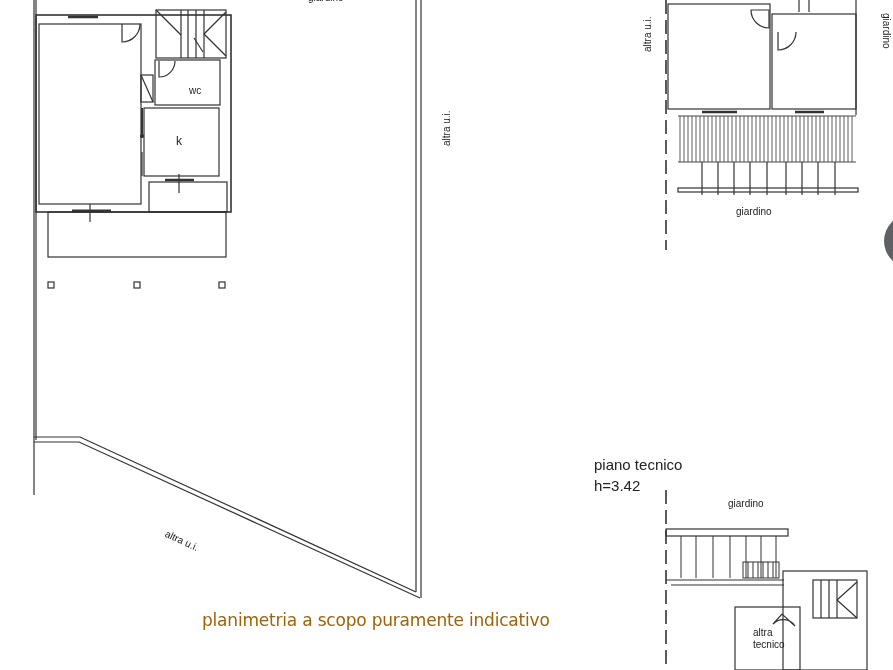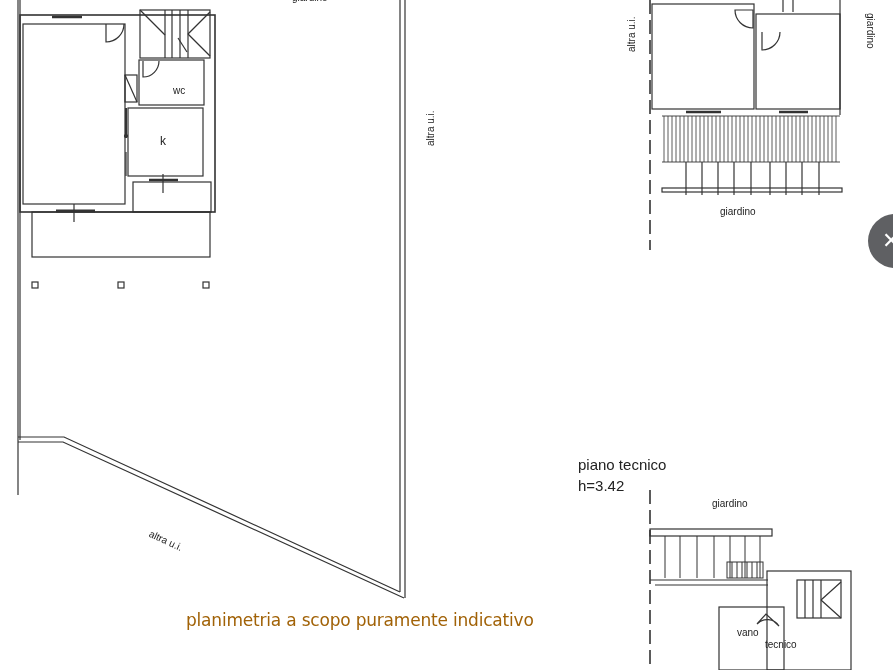--- a/index.html
+++ b/index.html
@@ -1,17 +1,17 @@
 <!DOCTYPE html>
 <html><head>
   <meta charset="utf-8">
   <style>
     html, body { margin: 0; padding: 0; }
     body { width: 893px; height: 670px; overflow: hidden; background: #ffffff; position: relative; font-family: "Liberation Sans", sans-serif; }
-    .stage { position: absolute; left: 0; top: 0; width: 790px; height: 670px; text-decoration: underline; }
+    .stage { position: absolute; left: 16px; top: 0; width: 790px; height: 670px; text-decoration: underline; }
     .plan-svg { position: absolute; left: 0; top: 0; }
     .lbl { position: absolute; color: #222; font-family: "Liberation Sans", sans-serif; white-space: nowrap; }
     .lbl-sm { font-size: 10px; }
     .lbl-rot-90 { transform-origin: left top; transform: rotate(-90deg); }
     .lbl-rot90 { transform-origin: left top; transform: rotate(90deg); }
     .caption { position: absolute; left: 186px; top: 610px; font-size: 17px; color: #a16207; font-family: "DejaVu Sans", sans-serif; letter-spacing: -0.2px; text-align: right; }
     .floor-title { position: absolute; left: 578px; top: 454px; font-size: 15px; line-height: 21px; color: #222; }
     .close-btn { position: absolute; left: 868px; top: 214px; width: 54px; height: 54px; border-radius: 50%; background: #5f6063; display: flex; align-items: center; padding-left: 14px; box-sizing: border-box; cursor: pointer; }
     .close-btn span { color: #fff; font-size: 22px; line-height: 1; font-family: "DejaVu Sans", sans-serif; }
   </style>
@@ -183,21 +183,21 @@
 
   <span class="lbl lbl-sm lbl-rot-90" style="left:626px; top:52px;">altra u.i.</span>
   <span class="lbl lbl-sm lbl-rot90" style="left:876px; top:13px;">giardino</span>
   <span class="lbl lbl-sm" style="left:720px; top:206px;">giardino</span>
 
   <div class="floor-title">
     <div>piano tecnico</div>
     <div>h=3.42</div>
   </div>
   <span class="lbl lbl-sm" style="left:712px; top:498px;">giardino</span>
-  <span class="lbl lbl-sm" style="left:737px; top:627px;">vano</span>
-  <span class="lbl lbl-sm" style="left:737px; top:639px;margin-left:28px;">tecnico</span>
+  <span class="lbl lbl-sm" style="left:737px; top:627px;">altra</span>
+  <span class="lbl lbl-sm" style="left:737px; top:639px;">tecnico</span>
 
   <div class="caption">planimetria a scopo puramente indicativo</div>
 
   <div class="close-btn">
     <span>✕</span>
   </div>
 </div>
 
 </body></html>

